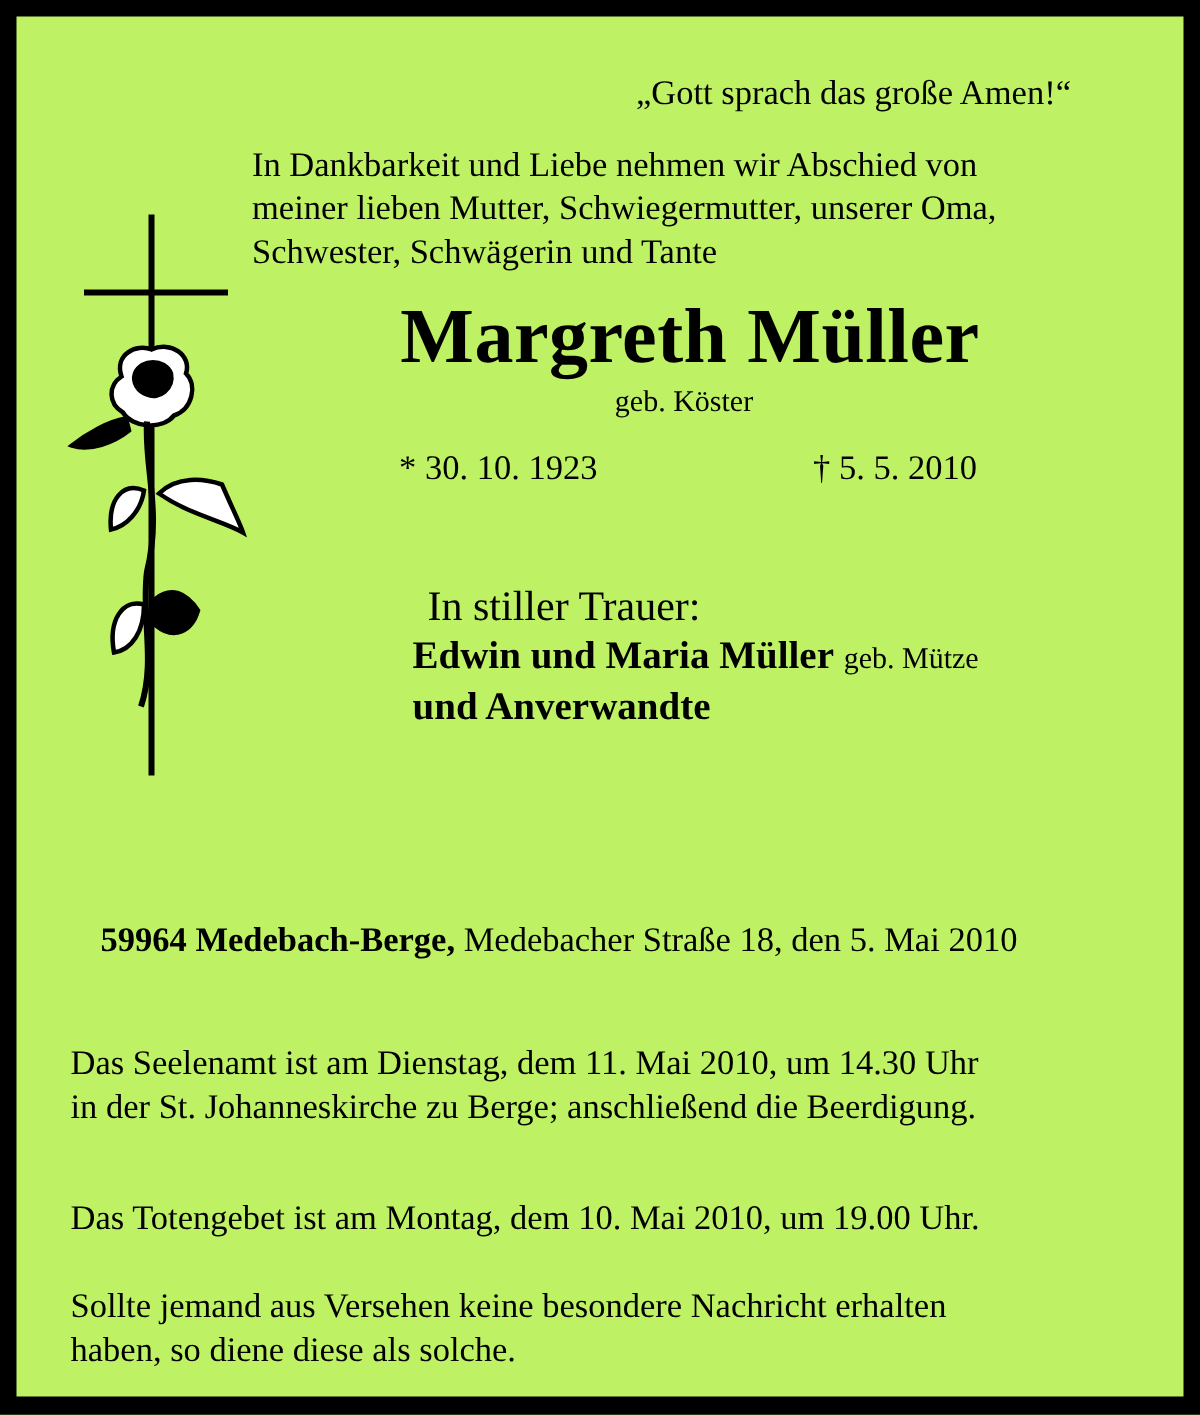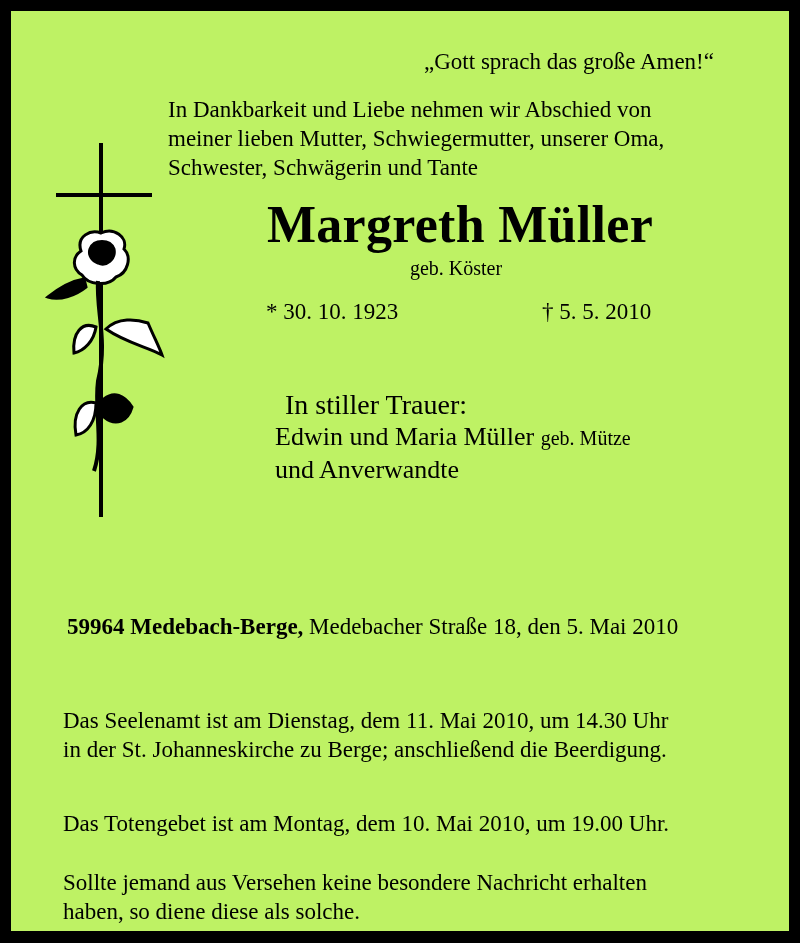--- a/index.html
+++ b/index.html
@@ -11,25 +11,25 @@
     }
     .abs { position: absolute; white-space: nowrap; }
     .motto { right: 75px; top: 38px; font-size: 23px; }
     .intro { left: 157px; top: 84px; font-size: 23px; line-height: 29px; }
     .name { left: 0; width: 778px; text-align: center; top: 184px; font-size: 52px; font-weight: bold; padding-left: 120px; box-sizing: border-box; letter-spacing: 0.3px; }
     .nee { left: 0; width: 778px; text-align: center; top: 246px; font-size: 20px; padding-left: 112px; box-sizing: border-box; }
     .born { left: 255px; top: 288px; font-size: 23px; }
     .died { left: 495px; top: 288px; font-size: 23px; margin-left: 36px; }
     .mourn-label { left: 264px; top: 378px; font-size: 28px; margin-left: 10px; }
     .mourners { left: 264px; top: 410px; font-size: 26px; line-height: 32px; }
-    .mourners .b { font-weight: normal; }
+    .mourners .b { font-weight: bold; }
     .mourners .n { font-size: 20px; font-weight: normal; }
     .place { left: 36px; top: 603px; font-size: 23px; margin-left: 20px; }
     .place b { font-weight: bold; }
-    .p { left: 52px; font-size: 23px; line-height: 29px; margin-top: 12px; }
+    .p { left: 36px; font-size: 23px; line-height: 29px; }
     .p1 { top: 683px; }
     .p2 { top: 786px; }
     .p3 { top: 845px; }
     .emblem { position: absolute; left: 25px; top: 130px; width: 130px; height: 380px; }
   </style>
 </head>
 <body>
 
 <div class="frame">
 

